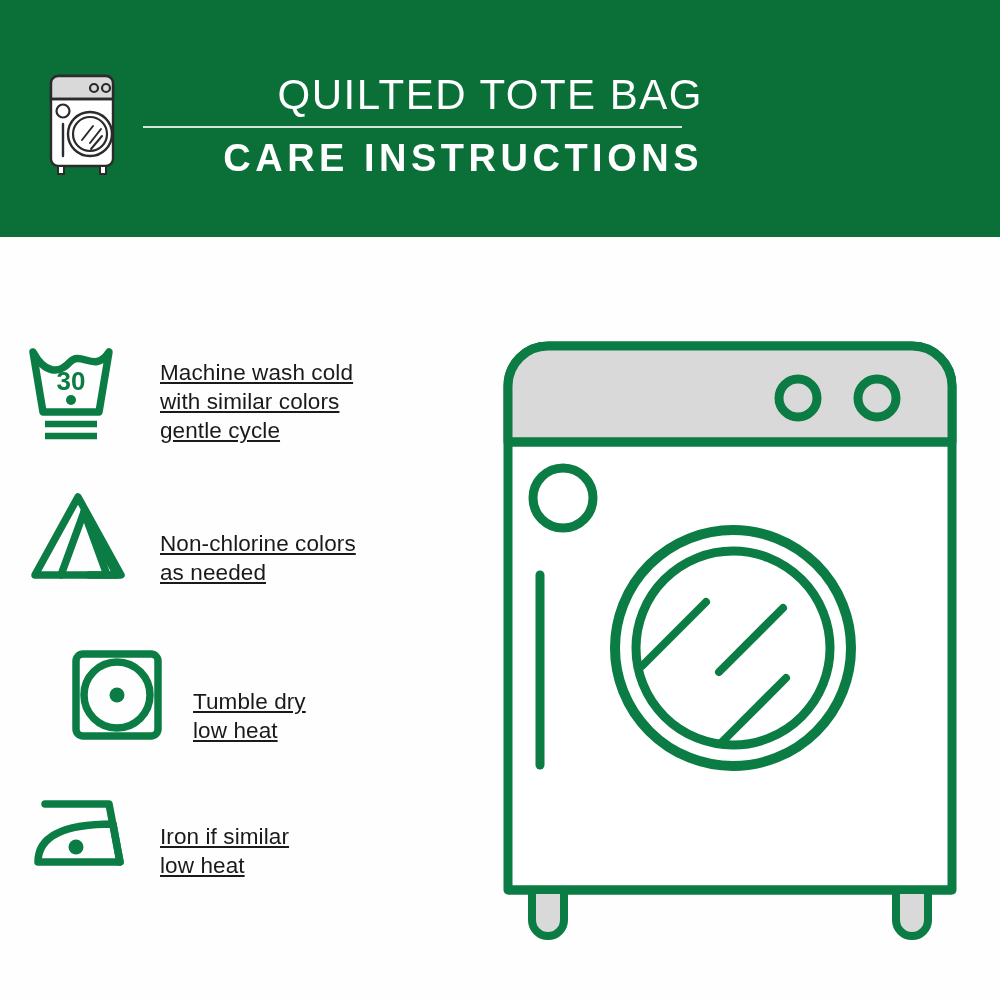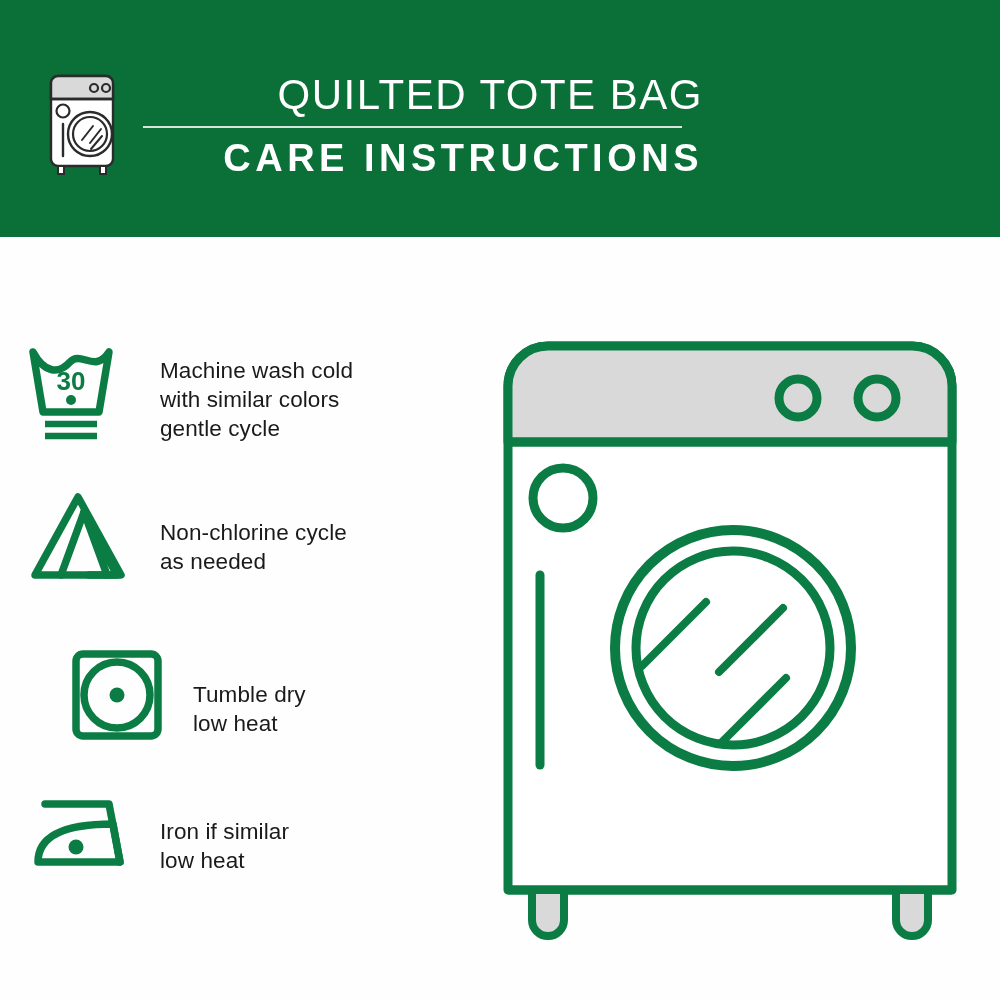--- a/index.html
+++ b/index.html
@@ -63,37 +63,38 @@
     font-weight: 700;
     letter-spacing: 4.5px;
     white-space: nowrap;
   }
 
   
   .care-row {
     position: absolute;
     left: 0;
     display: flex;
-    align-items: center;
+    align-items: flex-end;
   }
   .care-symbol {
     width: 160px;
     flex: 0 0 160px;
     display: flex;
     justify-content: center;
     align-items: flex-start;
   }
   .care-text {
     color: #1a1a1a;
     font-size: 22.5px;
     line-height: 29px;
     font-weight: 400;
     letter-spacing: 0.1px;
     white-space: pre-line;
     padding-top: 2px;
+    text-decoration: underline;
   }
 
   #row-wash   { top: 340px; }
   #row-bleach { top: 487px; }
   #row-dry    { top: 645px; margin-left: 33px; }
   #row-iron   { top: 790px; }
 
   #row-wash   .care-text { padding-top: 14px; }
   #row-bleach .care-text { padding-top: 20px; }
   #row-dry    .care-text { padding-top: 28px; }
@@ -188,21 +189,21 @@
           <path d="M69 46 L 57 88" stroke-width="0"></path>
           <path d="M36 88 L 59 25"></path>
           <path d="M64 88 L 72 88" stroke-width="0"></path>
         </g>
         <g fill="none" stroke="#0b7c43" stroke-width="7.5" stroke-linecap="round" stroke-linejoin="round">
           <path d="M62 88 L 77 50" stroke-width="0"></path>
           <path d="M72 50 L 94 88" stroke-width="0"></path>
         </g>
       </svg>
     </div>
-    <div class="care-text">Non-chlorine cycle
+    <div class="care-text">Non-chlorine colors
 as needed</div>
   </div>
 
   <div class="care-row" id="row-dry">
     <div class="care-symbol">
       <svg viewBox="0 0 110 100" width="110" height="100" aria-hidden="true">
         <rect x="18" y="9" width="82" height="82" rx="7" ry="7" fill="none" stroke="#0b7c43" stroke-width="7.5"></rect>
         <circle cx="59" cy="50" r="33" fill="none" stroke="#0b7c43" stroke-width="7.5"></circle>
         <circle cx="59" cy="50" r="7.5" fill="#0b7c43"></circle>
       </svg>

